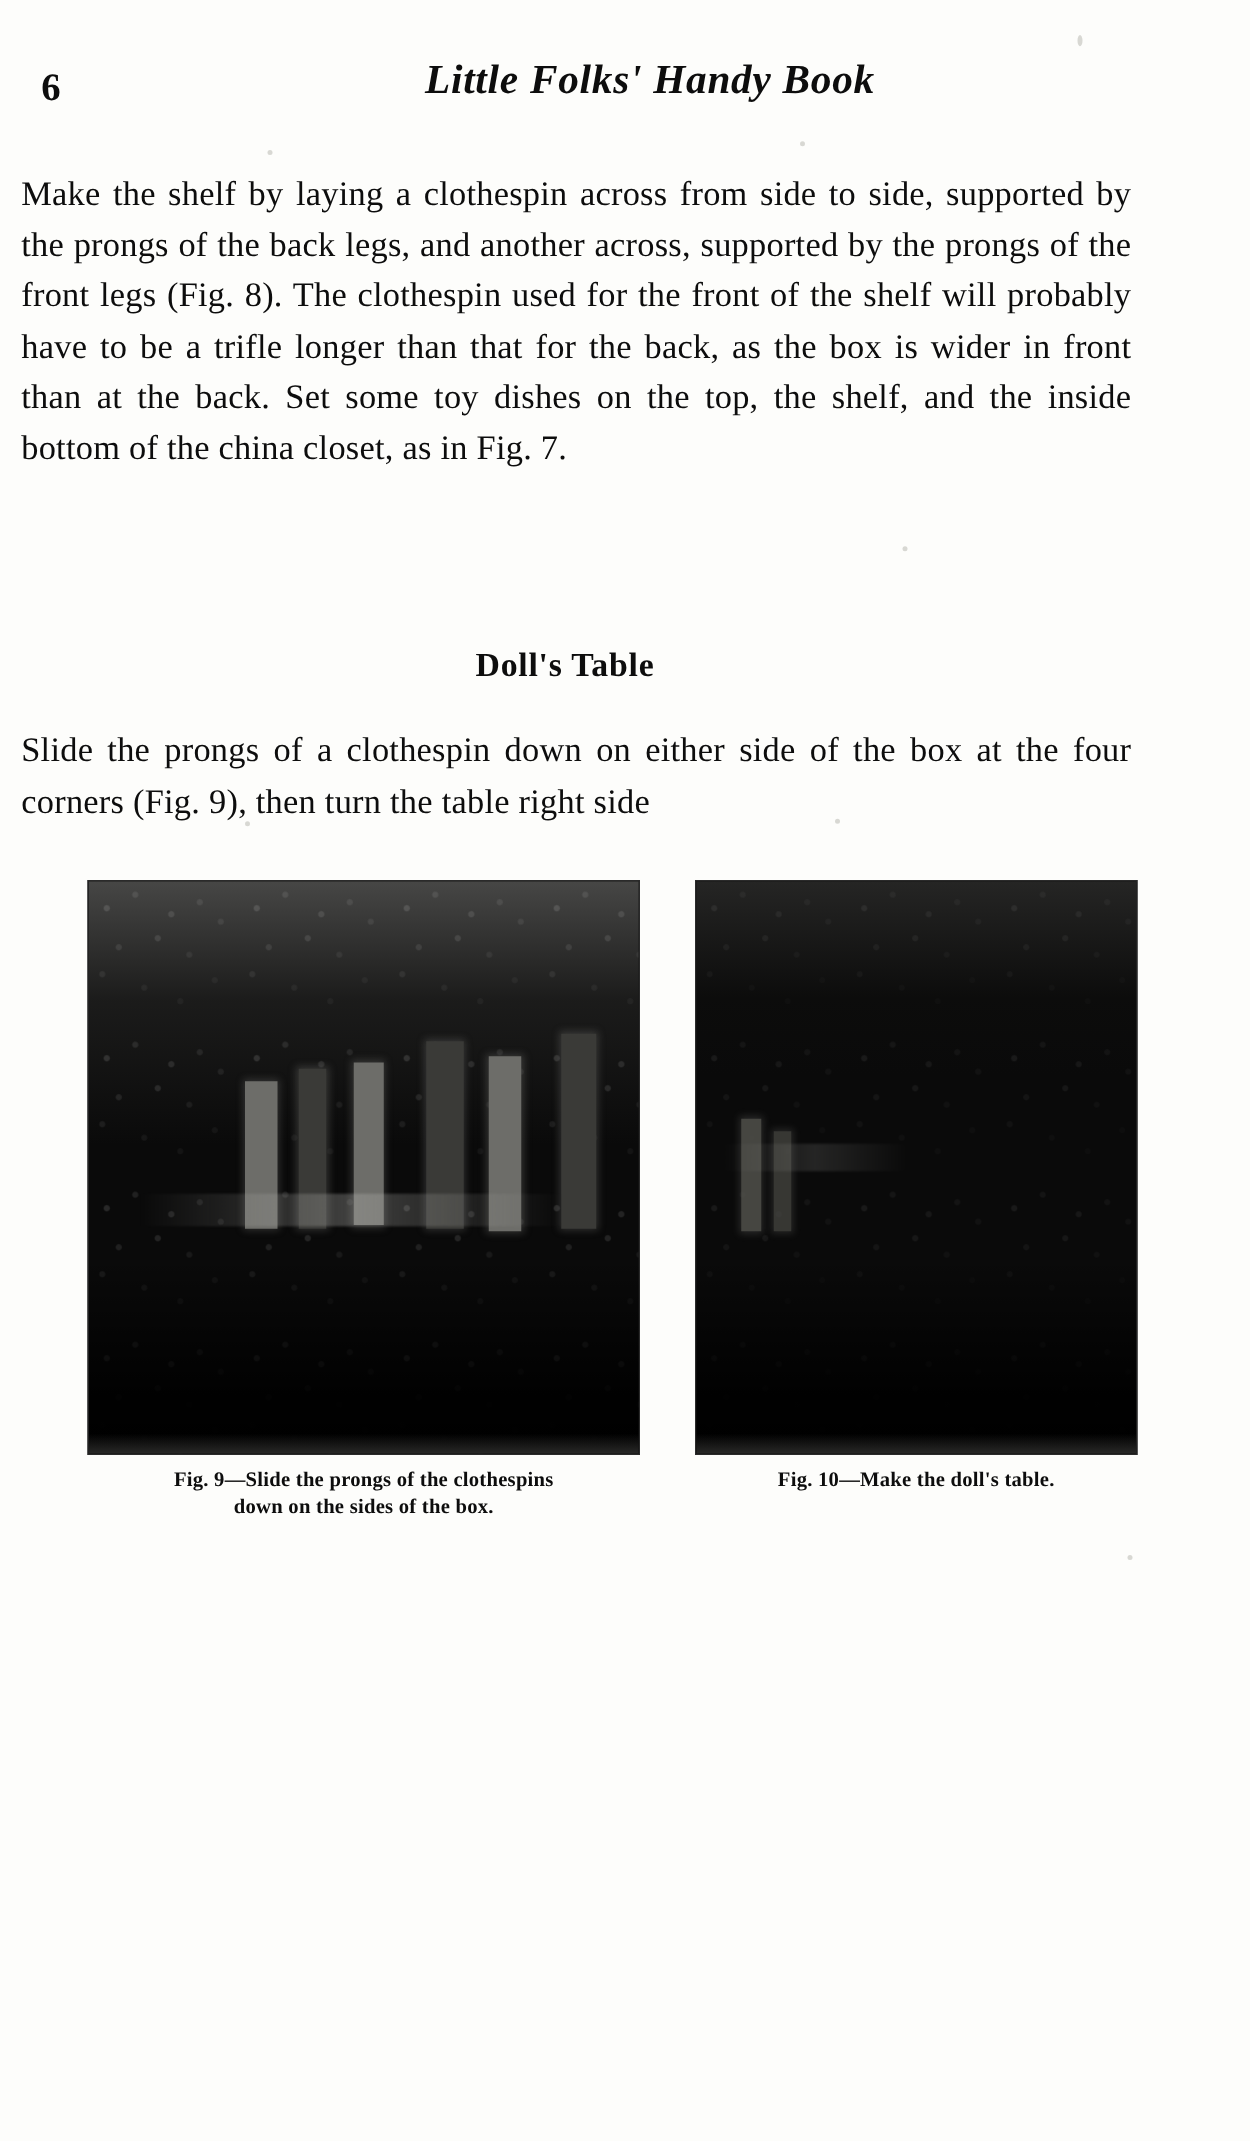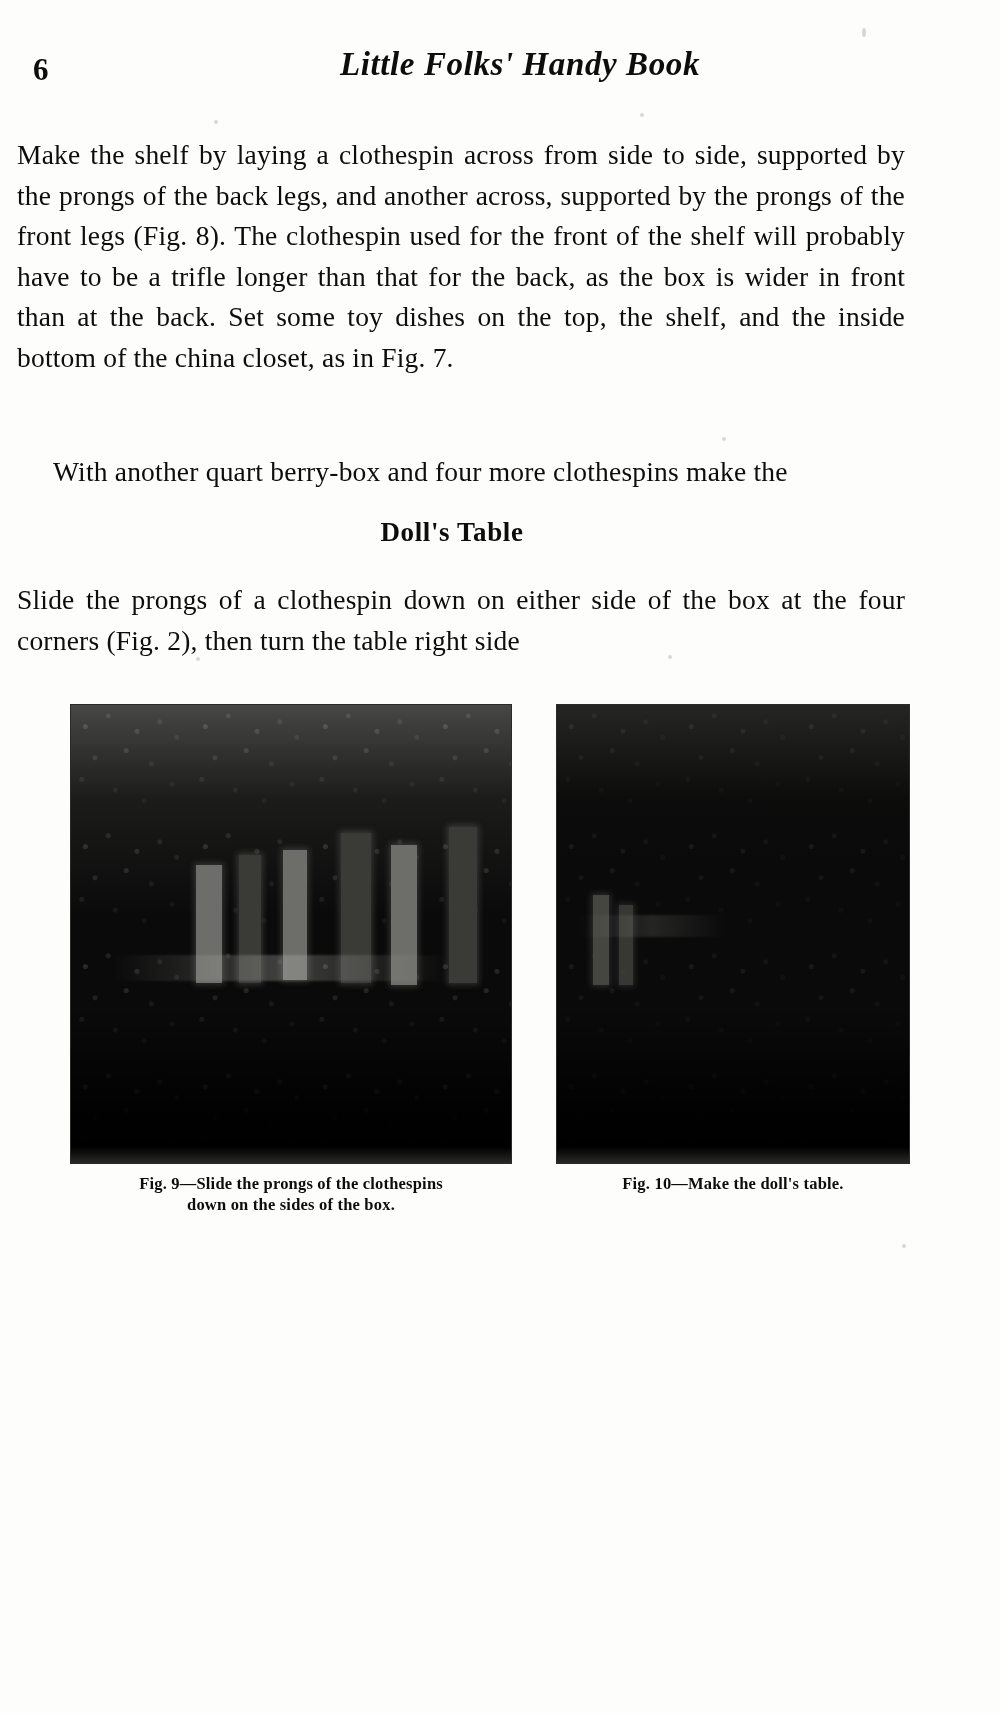--- a/index.html
+++ b/index.html
@@ -178,25 +178,24 @@
 
 <div class="page">
 
   <div class="header">
     <div class="folio">6</div>
     <div class="runhead">Little Folks' Handy Book</div>
   </div>
 
   <div class="textblock" id="para1">Make the shelf by laying a clothespin across from side to side, supported by the prongs of the back legs, and another across, supported by the prongs of the front legs (Fig. 8). The clothespin used for the front of the shelf will probably have to be a trifle longer than that for the back, as the box is wider in front than at the back.  Set some toy dishes on the top, the shelf, and the inside bottom of the china closet, as in Fig. 7.</div>
 
-  <div class="textblock indent" id="para2">With another quart berry-box and four more clothespins make the</div>
 
   <div class="subhead">Doll's Table</div>
 
-  <div class="textblock" id="para3">Slide the prongs of a clothespin down on either side of the box at the four corners (Fig. 2), then turn the table right side</div>
+  <div class="textblock" id="para3">Slide the prongs of a clothespin down on either side of the box at the four corners (Fig. 9), then turn the table right side</div>
 
   <div class="figures">
 
     <figure class="fig" id="fig9">
       <div class="fig-img">
         <div class="topfog"></div>
         <div class="grain"></div>
         <div class="pin" style="left:125px; top:160px; width:26px; height:118px;"></div>
         <div class="pin dark" style="left:168px; top:150px; width:22px; height:128px;"></div>
         <div class="pin" style="left:212px; top:145px; width:24px; height:130px;"></div>

